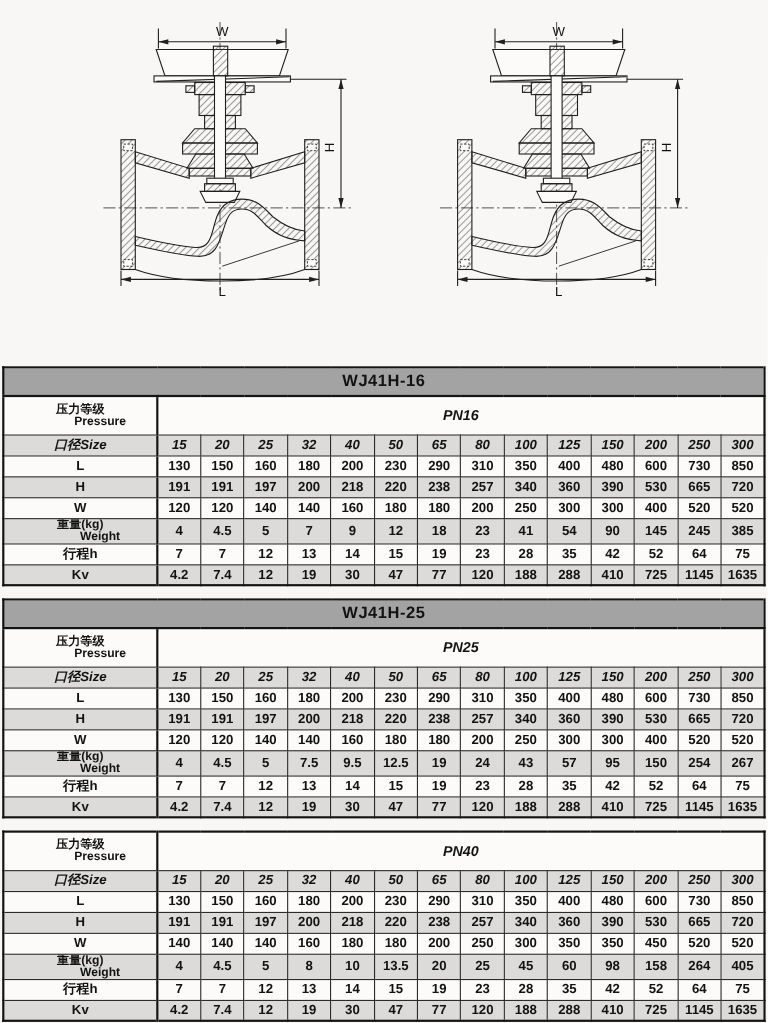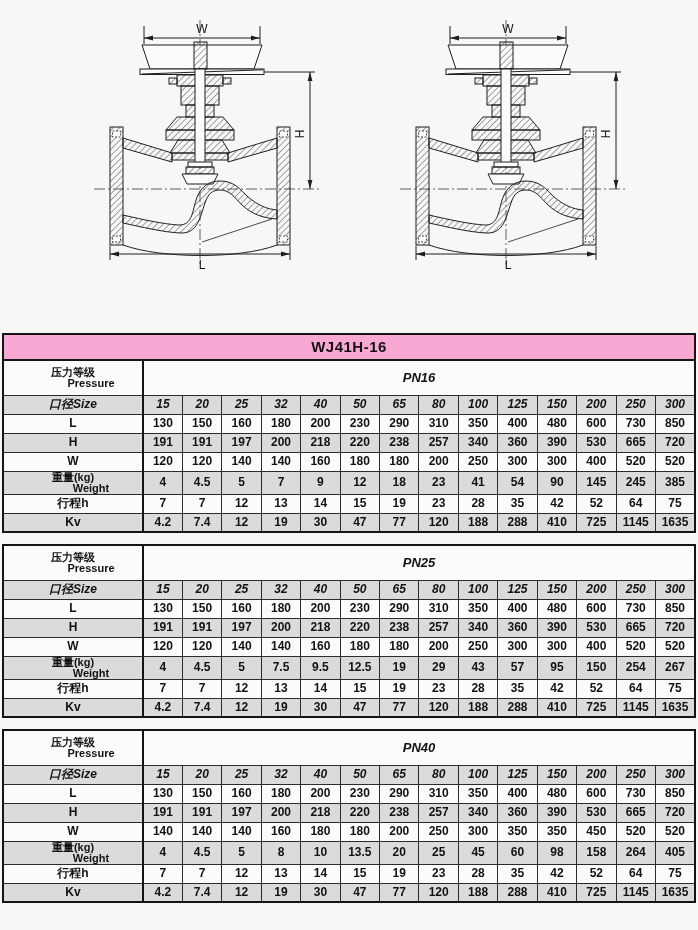--- a/index.html
+++ b/index.html
@@ -23,21 +23,21 @@
   }
   .spec td{
     border:1px solid #2b2b2b;text-align:center;vertical-align:middle;
     font-size:12px;font-weight:bold;color:#121212;padding:0;line-height:1.1;
     overflow:hidden;white-space:nowrap;
   }
   .spec col.c-first{width:140px;}
   .spec td:first-child{border-right:2px solid #141414;}
   .spec tr.title-row{height:26px;}
   .spec .title-cell{
-    background:#f9a8d4;font-size:15px;letter-spacing:.5px;
+    background:#a3a3a3;font-size:15px;letter-spacing:.5px;
     border-bottom:2px solid #141414;
   }
   .spec tr.pressure-row{height:35px;}
   .spec .pn-cell{font-size:13px;font-style:italic;}
   .spec tr.size-row{height:19px;font-style:italic;}
   .spec tr.data-row{height:19px;}
   .spec tr.shade td{background:#dcdbda;}
   .two-line .cn{display:block;font-size:11px;line-height:11px;}
   .two-line .en{display:block;font-size:11px;line-height:11px;padding-left:36px;}
 </style>
@@ -398,20 +398,23 @@
           <col>
           <col>
           <col>
           <col>
           <col>
           <col>
           <col>
           <col>
         </colgroup>
         <tbody>
+          <tr class="title-row">
+            <td class="title-cell" colspan="15">WJ41H-25</td>
+          </tr>
           <tr class="pressure-row">
             <td class="two-line">
               <span class="cn">压力等级</span>
               <span class="en">Pressure</span>
             </td>
             <td colspan="14" class="pn-cell">PN25</td>
           </tr>
           <tr class="size-row shade">
             <td>口径Size</td>
             <td>15</td>
@@ -485,21 +488,21 @@
               <span class="cn">重量(kg)</span>
               <span class="en">Weight</span>
             </td>
             <td>4</td>
             <td>4.5</td>
             <td>5</td>
             <td>7.5</td>
             <td>9.5</td>
             <td>12.5</td>
             <td>19</td>
-            <td>29</td>
+            <td>24</td>
             <td>43</td>
             <td>57</td>
             <td>95</td>
             <td>150</td>
             <td>254</td>
             <td>267</td>
           </tr>
           <tr class="data-row">
             <td class="">行程h</td>
             <td>7</td>

